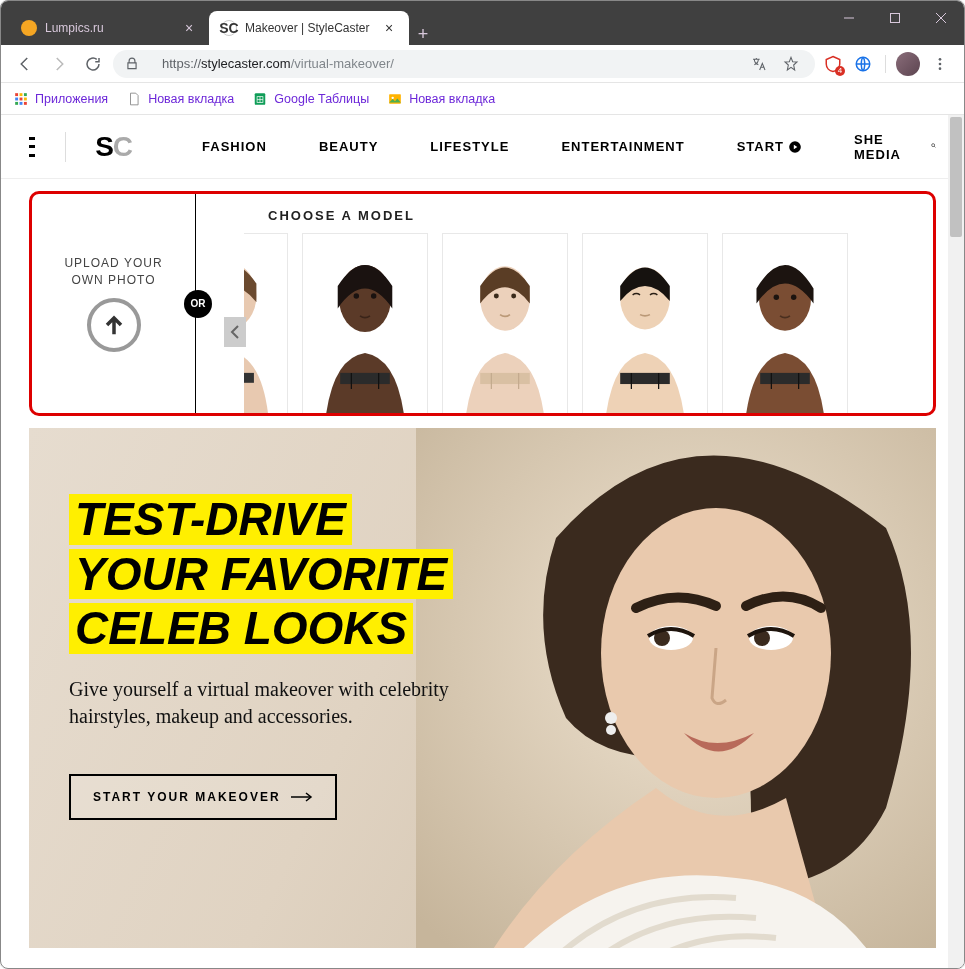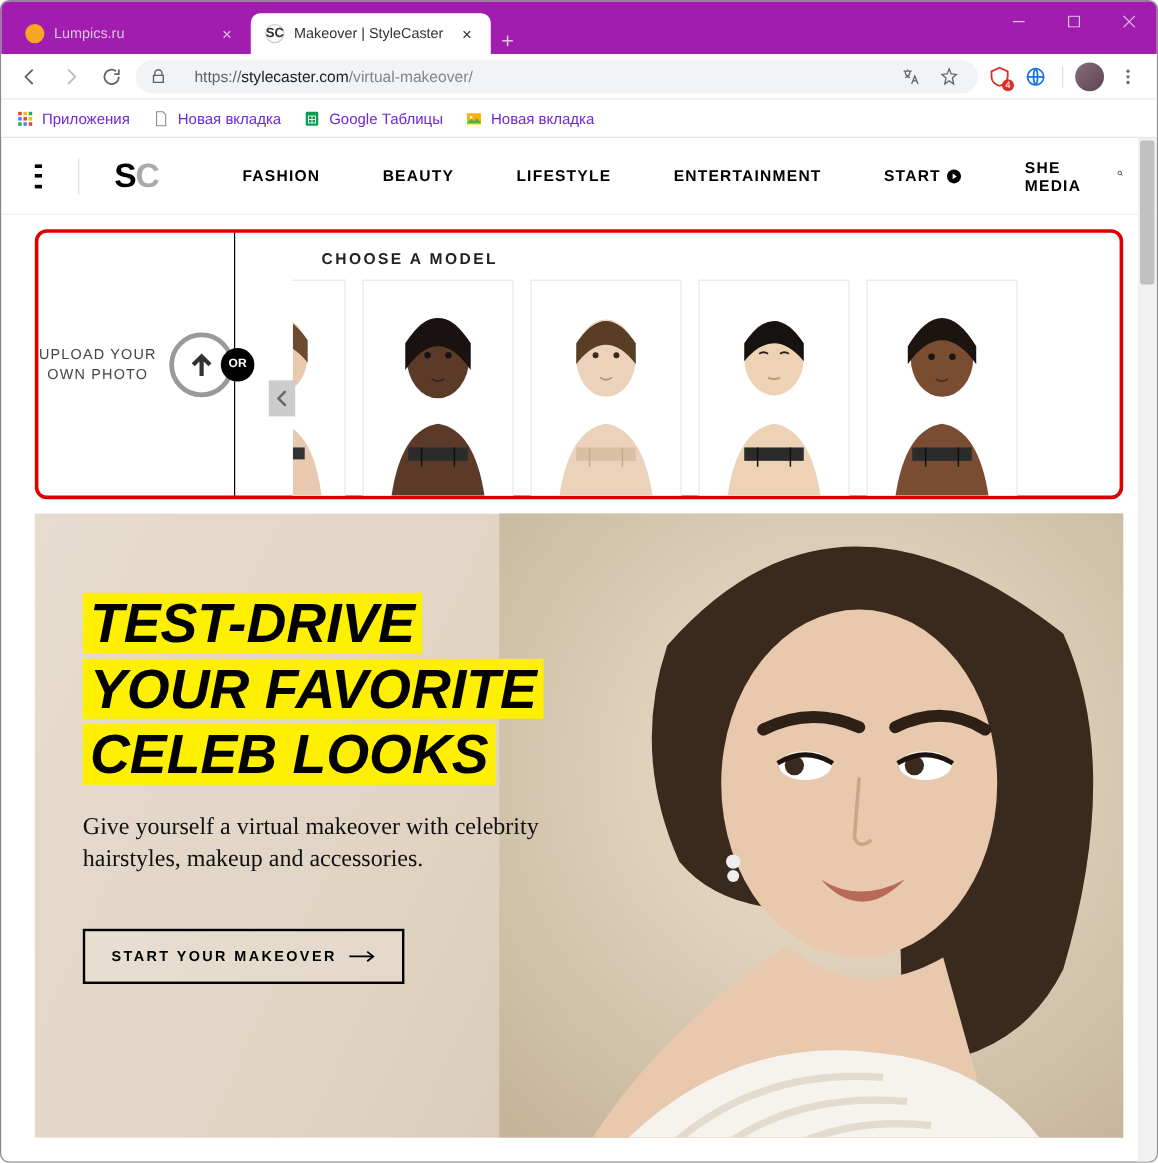--- a/index.html
+++ b/index.html
@@ -2,24 +2,24 @@
 <html><head>
 <meta charset="utf-8">
 <style>
 * { margin: 0; padding: 0; box-sizing: border-box; font-family: -apple-system, BlinkMacSystemFont, "Segoe UI", Arial, sans-serif; }
 body { background: #fff; width: 965px; height: 969px; overflow: hidden; position: relative; }
 
 
 .window { width: 965px; height: 969px; background: #fff; border: 1px solid #888; border-radius: 8px; overflow: hidden; position: relative; box-shadow: 0 0 0 1px rgba(0,0,0,.05); }
 
 
-.titlebar { height: 44px; background: #a21caf; display: flex; align-items: stretch; }
+.titlebar { height: 44px; background: #404040; display: flex; align-items: stretch; }
 .tabstrip { flex: 1; display: flex; align-items: flex-end; padding-left: 8px; gap: 0; }
 .tab { height: 34px; display: flex; align-items: center; padding: 0 12px; border-radius: 8px 8px 0 0; font-size: 12px; color: #d8c8db; gap: 8px; min-width: 200px; max-width: 230px; position: relative; cursor: pointer; }
-.tab .favicon { width: 16px; height: 16px; border-radius: 50%; display: inline-flex; align-items: center; justify-content: center; font-size: 11px; font-weight: bold; }
+.tab .favicon { width: 16px; height: 16px; border-radius: 50%; display: inline-flex; align-items: center; justify-content: center; font-size: 14px; font-weight: bold; }
 .tab .tlabel { flex: 1; white-space: nowrap; overflow: hidden; text-overflow: ellipsis; }
 .tab .tclose { width: 16px; height: 16px; display: flex; align-items: center; justify-content: center; font-size: 14px; color: inherit; }
 .tab.active { background: #fff; color: #333; }
 .tab.inactive .favicon.lump { background: #f5a623; }
 .tab.active .favicon.sc { background: #fff; border: 1px solid #ccc; color: #333; }
 .newtab { width: 28px; display: flex; align-items: center; justify-content: center; color: #d8c8db; font-size: 18px; cursor: pointer; }
 .winbtns { display: flex; }
 .winbtn { width: 46px; height: 34px; display: flex; align-items: center; justify-content: center; color: #d8c8db; font-size: 14px; cursor: pointer; }
 .winbtn svg { width: 10px; height: 10px; }
 
@@ -54,21 +54,21 @@
 .hamburger span { height: 3px; background: #000; }
 .logo { font-size: 28px; font-weight: 900; letter-spacing: -1px; cursor: pointer; display: flex; align-items: baseline; }
 .logo .s1 { color: #000; }
 .logo .s2 { color: #aaa; }
 .navmenu { flex: 1; display: flex; gap: 52px; font-size: 13px; font-weight: 700; letter-spacing: 1px; color: #000; margin-left: 40px; }
 .navmenu .ni { cursor: pointer; display: flex; align-items: center; gap: 4px; }
 .searchbtn { width: 24px; height: 24px; cursor: pointer; }
 
 
 .picker { margin: 12px 28px 0 28px; border: 3px solid #d00; border-radius: 10px; height: 225px; display: flex; position: relative; background: #fff; }
-.upload { width: 164px; display: flex; flex-direction: row; align-items: center; justify-content: center; gap: 10px; text-align: center; border-right: 1px solid #000; }
+.upload { width: 164px; display: flex; flex-direction: column; align-items: center; justify-content: center; gap: 10px; text-align: center; border-right: 1px solid #000; }
 .upload .utxt { font-size: 12px; letter-spacing: 1px; color: #444; line-height: 1.4; }
 .upload .ucircle { width: 54px; height: 54px; border: 4px solid #999; border-radius: 50%; display: flex; align-items: center; justify-content: center; cursor: pointer; }
 .orbadge { position: absolute; left: 152px; top: 50%; transform: translateY(-50%); width: 28px; height: 28px; background: #000; color: #fff; border-radius: 50%; display: flex; align-items: center; justify-content: center; font-size: 10px; font-weight: 700; }
 .models { flex: 1; padding: 14px 18px 10px 48px; display: flex; flex-direction: column; position: relative; overflow: hidden; }
 .mtitle { font-size: 13px; letter-spacing: 2px; font-weight: 700; color: #222; margin-bottom: 10px; margin-left: 24px; }
 .mrow { flex: 1; display: flex; gap: 14px; align-items: stretch; position: relative; }
 .mprev { position: absolute; left: 28px; bottom: 66px; width: 22px; height: 30px; background: #ccc; color: #666; display: flex; align-items: center; justify-content: center; cursor: pointer; z-index: 2; font-size: 14px; }
 .mcard { width: 126px; border: 1px solid #e8e8e8; background: #fafafa; display: flex; flex-direction: column; align-items: center; justify-content: flex-end; cursor: pointer; overflow: hidden; }
 .mcard.partial { width: 44px; border-left: none; }
 .mcard svg { width: 100%; height: 100%; }

